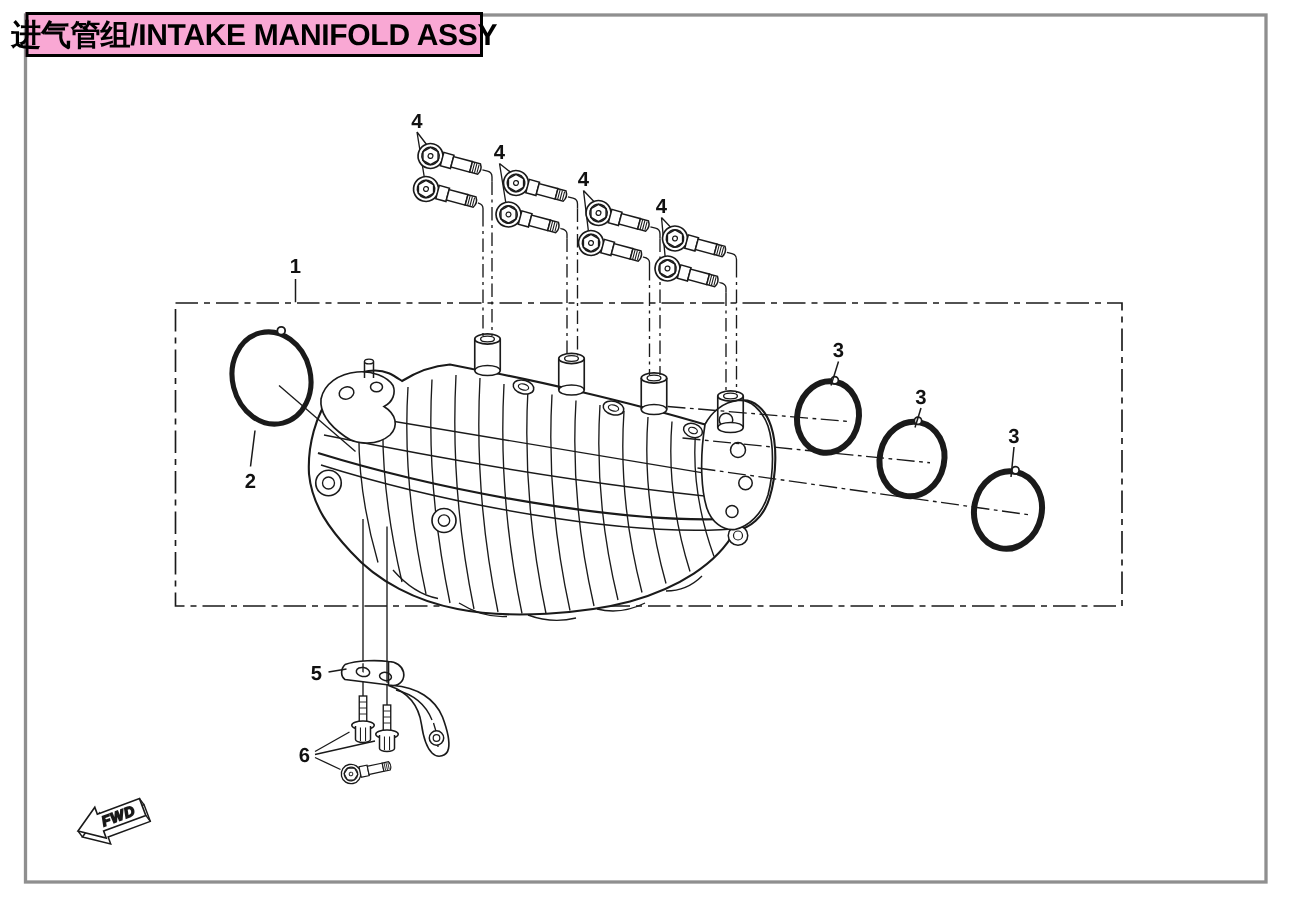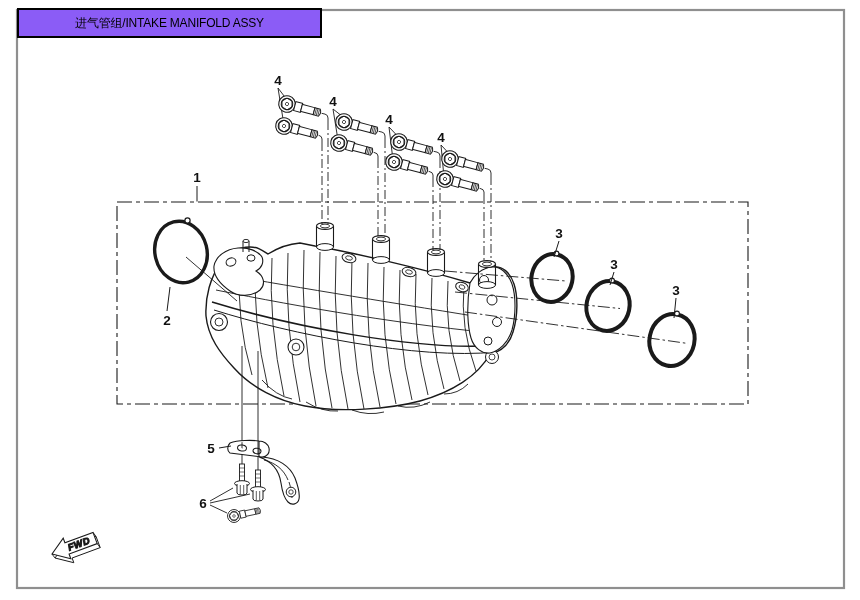--- a/index.html
+++ b/index.html
@@ -2,23 +2,23 @@
 <html><head>
 <meta charset="utf-8">
 <style>
   html,body{margin:0;padding:0;background:#fff;}
   .page{
     position:relative;width:860px;height:600px;background:#ffffff;
     font-family:"Liberation Sans","DejaVu Sans",sans-serif;overflow:hidden;
   }
   .title-box{
     position:absolute;left:17px;top:8px;width:301px;height:26px;
-    border:2.5px solid #000;background:#8b5cf6;
+    border:2.5px solid #000;background:#f9a8d4;
     display:flex;align-items:center;justify-content:center;
-    font-weight:normal;font-size:12px;letter-spacing:-0.2px;color:#000;
+    font-weight:bold;font-size:20px;letter-spacing:-0.2px;color:#000;
     z-index:3;white-space:nowrap;
   }
   svg{position:absolute;left:0;top:0;}
   svg text{
     font-family:"Liberation Sans","DejaVu Sans",sans-serif;
     font-weight:bold;font-size:13.5px;fill:#111;text-anchor:middle;
   }
   svg text.fwd{font-size:9.5px;font-style:italic;letter-spacing:0.5px;}
 </style>
 </head>

